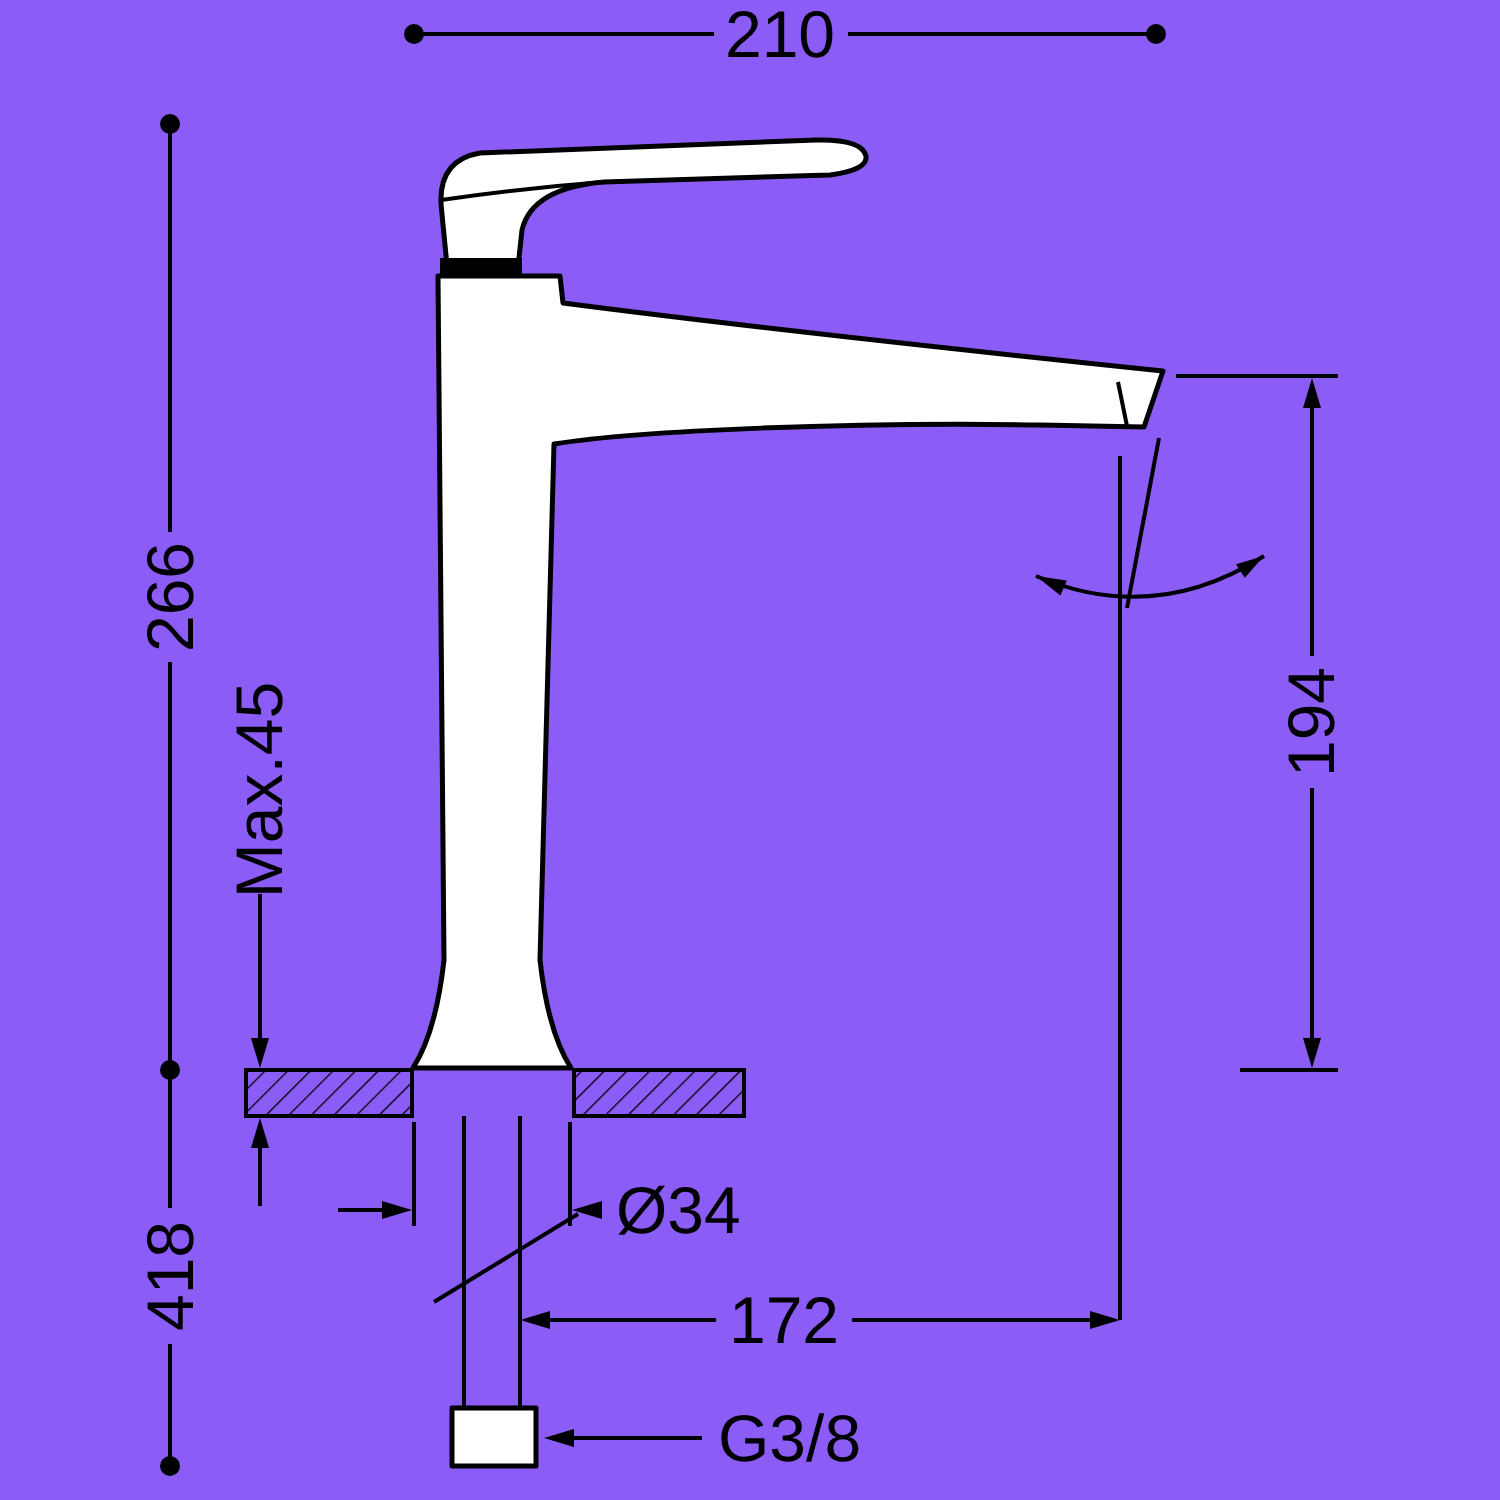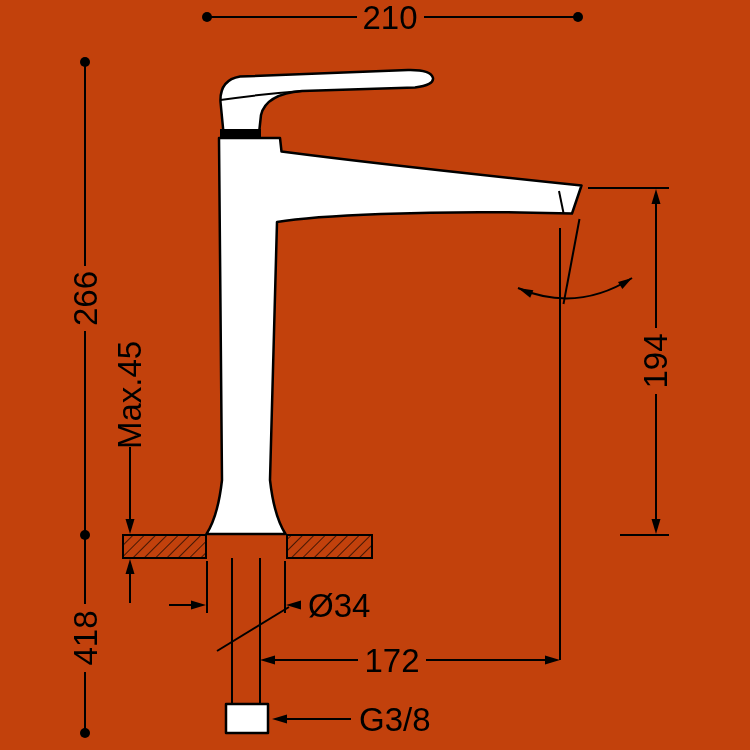--- a/index.html
+++ b/index.html
@@ -4,21 +4,21 @@
 <style>
   html, body {
     margin: 0;
     padding: 0;
     background: #ffffff;
   }
   .canvas {
     position: relative;
     width: 750px;
     height: 750px;
-    background: #c2410c;
+    background: #8b5cf6;
     overflow: hidden;
   }
   svg {
     display: block;
   }
   svg text {
     font-family: "Liberation Sans", "DejaVu Sans", sans-serif;
     font-size: 33px;
     fill: #000000;
   }

